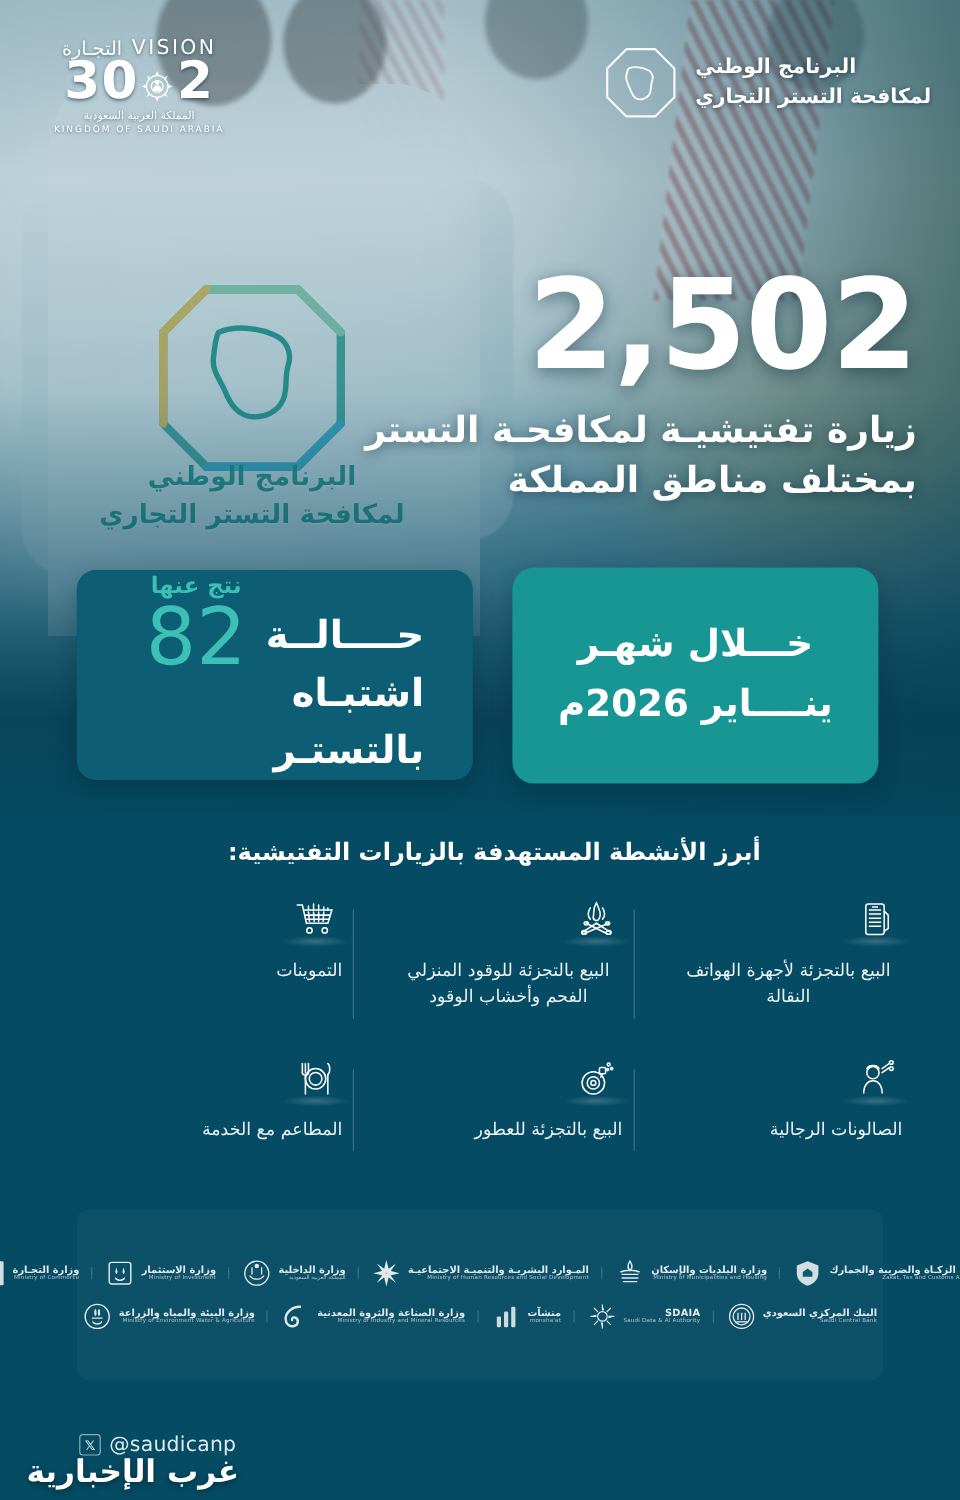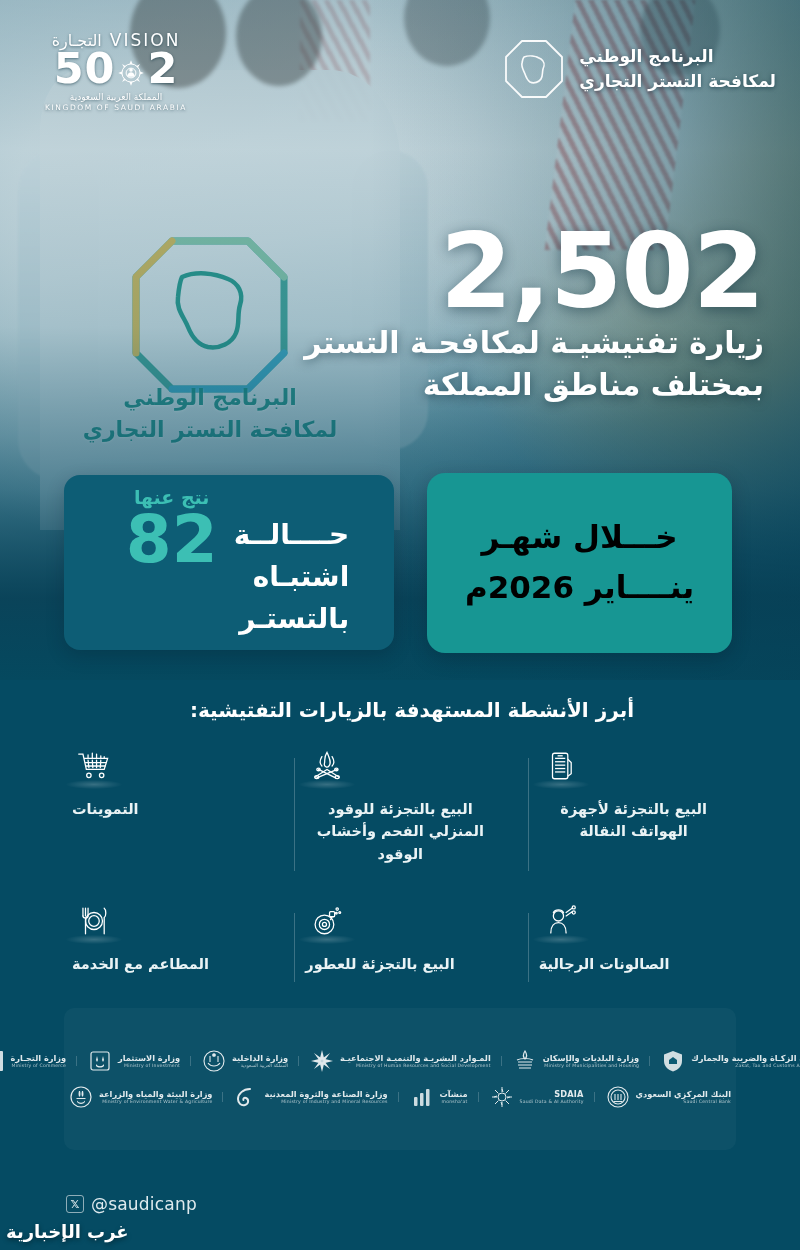--- a/index.html
+++ b/index.html
@@ -145,74 +145,73 @@
     position:absolute;right:36px;top:222px;width:520px;
     text-align:right;color:#ffffff;
   }
   .big-number{
     font-size:104px;font-weight:800;line-height:.96;
     letter-spacing:-1px;
     text-shadow:0 3px 14px rgba(0,35,50,.45);
     direction:ltr;text-align:right;
   }
   .headline-sub{
-    margin-top:0;
+    margin-top:16px;
     font-size:30px;font-weight:700;line-height:1.42;
     text-shadow:0 2px 10px rgba(0,35,50,.5);
   }
 
   
   .card-left{
     position:absolute;left:64px;top:475px;width:330px;height:175px;
     background:#0d5d75;
     border-radius:16px;
     box-shadow:0 6px 18px rgba(0,25,35,.22);
     display:flex;align-items:center;justify-content:center;
   }
   .card-left-inner{
     display:flex;align-items:flex-start;gap:16px;
     padding:0 26px;
   }
-  .cl-texts{text-align:right;color:#ffffff;font-size:28px;font-weight:700;line-height:1.5;margin-top:28px;}
+  .cl-texts{text-align:right;color:#ffffff;font-size:32px;font-weight:700;line-height:1.5;margin-top:28px;}
   .cl-numwrap{text-align:center;margin-left:17px;}
   .cl-label{color:#3cbfb4;font-size:19px;font-weight:600;line-height:1.2;}
-  .cl-num{color:#3cbfb4;font-size:66px;font-weight:700;line-height:.98;direction:ltr;}
+  .cl-num{color:#3cbfb4;font-size:66px;font-weight:400;line-height:.98;direction:ltr;}
 
   .card-right{
     position:absolute;left:427px;top:473px;width:305px;height:180px;
     background:#179693;
     border-radius:18px;
     box-shadow:0 6px 18px rgba(0,25,35,.25);
     display:flex;align-items:center;justify-content:center;
   }
   .cr-text{
-    text-align:center;color:#000000;
+    text-align:center;color:#ffffff;
     font-size:31px;font-weight:700;line-height:1.6;
     letter-spacing:.5px;
   }
 
   
   .activities{
     position:absolute;left:12px;top:680px;width:800px;
   }
   .act-title{
     text-align:center;color:#ffffff;
     font-size:20px;font-weight:600;
     padding:18px 0 14px;
   }
   .act-row{
     display:flex;
     width:700px;margin:0 auto;
   }
   .act-cell{
     flex:1;
-    display:flex;flex-direction:column;align-items:flex-end;
+    display:flex;flex-direction:column;align-items:flex-start;
     padding:8px 10px 16px;
     position:relative;
-    font-weight:bold;
   }
   .act-cell + .act-cell::after{
     content:"";
     position:absolute;right:0;top:22px;bottom:10px;
     width:1px;background:rgba(255,255,255,.22);
   }
   .act-icon{
     width:44px;height:44px;
     display:flex;align-items:center;justify-content:center;
     margin-bottom:10px;
@@ -266,22 +265,22 @@
     display:flex;align-items:center;gap:7px;
     direction:ltr;
   }
   .x-icon{
     width:18px;height:18px;border:1.4px solid rgba(255,255,255,.55);
     border-radius:3px;color:#dfeaee;font-size:11px;font-weight:700;
     display:flex;align-items:center;justify-content:center;
   }
   .social-handle{color:#dfeaee;font-size:17px;letter-spacing:.2px;}
   .watermark{
-    position:absolute;left:6px;bottom:8px;
-    color:#ffffff;font-size:18px;font-weight:800;
+    position:absolute;left:22px;bottom:8px;
+    color:#ffffff;font-size:26px;font-weight:800;
     text-shadow:0 2px 5px rgba(0,0,0,.4);
     letter-spacing:-.5px;
   }
 </style>
 </head>
 <body>
 
 <div class="page">
 
   <div class="hero">
@@ -338,21 +337,21 @@
               <path d="M8 8 L13 11 L11 13 Z" fill="#ffffff" stroke="none"></path>
               <path d="M32 8 L27 11 L29 13 Z" fill="#ffffff" stroke="none"></path>
               <path d="M8 32 L13 29 L11 27 Z" fill="#ffffff" stroke="none"></path>
               <path d="M32 32 L27 29 L29 27 Z" fill="#ffffff" stroke="none"></path>
             </g>
             <circle cx="20" cy="16" r="2.4" fill="#ffffff" stroke="none"></circle>
             <path d="M20 19 C16.5 19, 15 22, 15 25 L25 25 C25 22, 23.5 19, 20 19 Z" fill="#ffffff" stroke="none"></path>
           </g>
         </svg>
       </span>
-      <span>50</span>
+      <span>30</span>
     </div>
     <div class="vision-sub-ar">المملكة العربية السعودية</div>
     <div class="vision-sub-en">KINGDOM OF SAUDI ARABIA</div>
   </div>
 
   <div class="proglogo">
     <div class="proglogo-text">
       <div class="proglogo-l1">البرنامج الوطني</div>
       <div class="proglogo-l2">لمكافحة التستر التجاري</div>
     </div>

